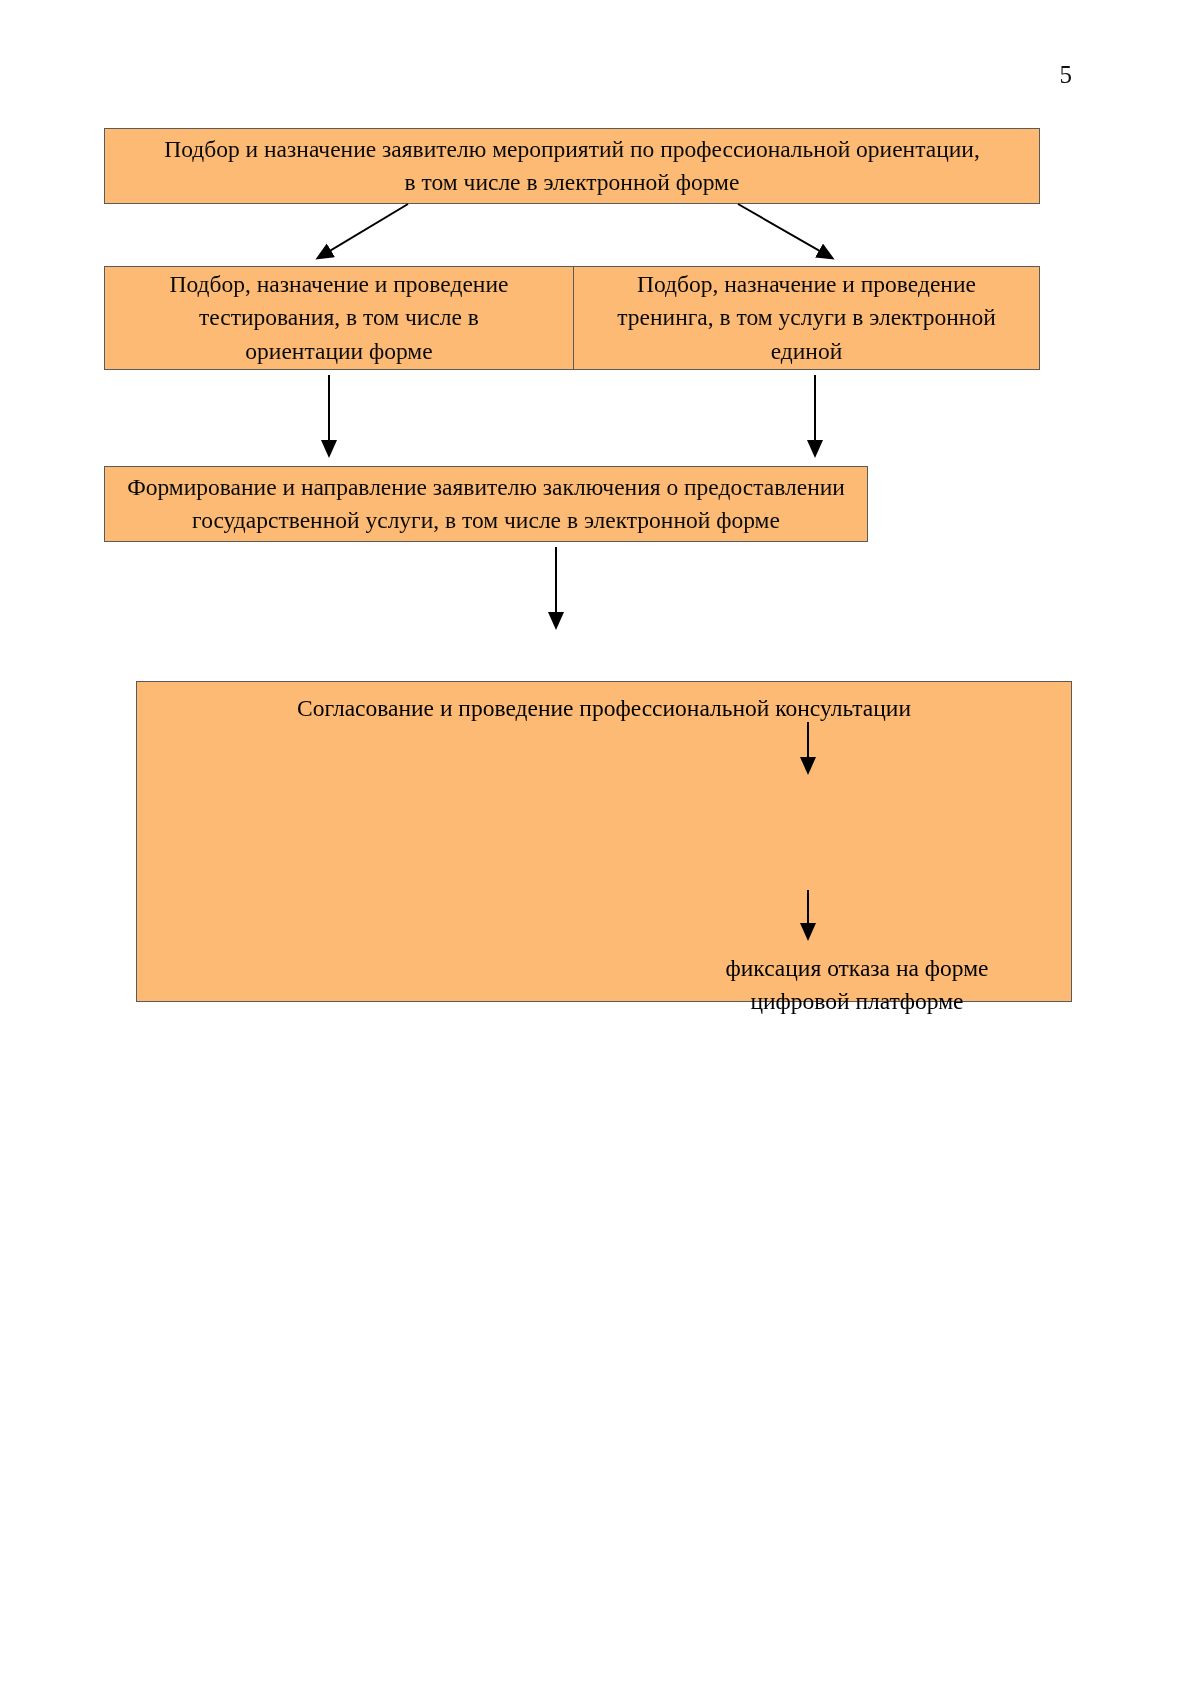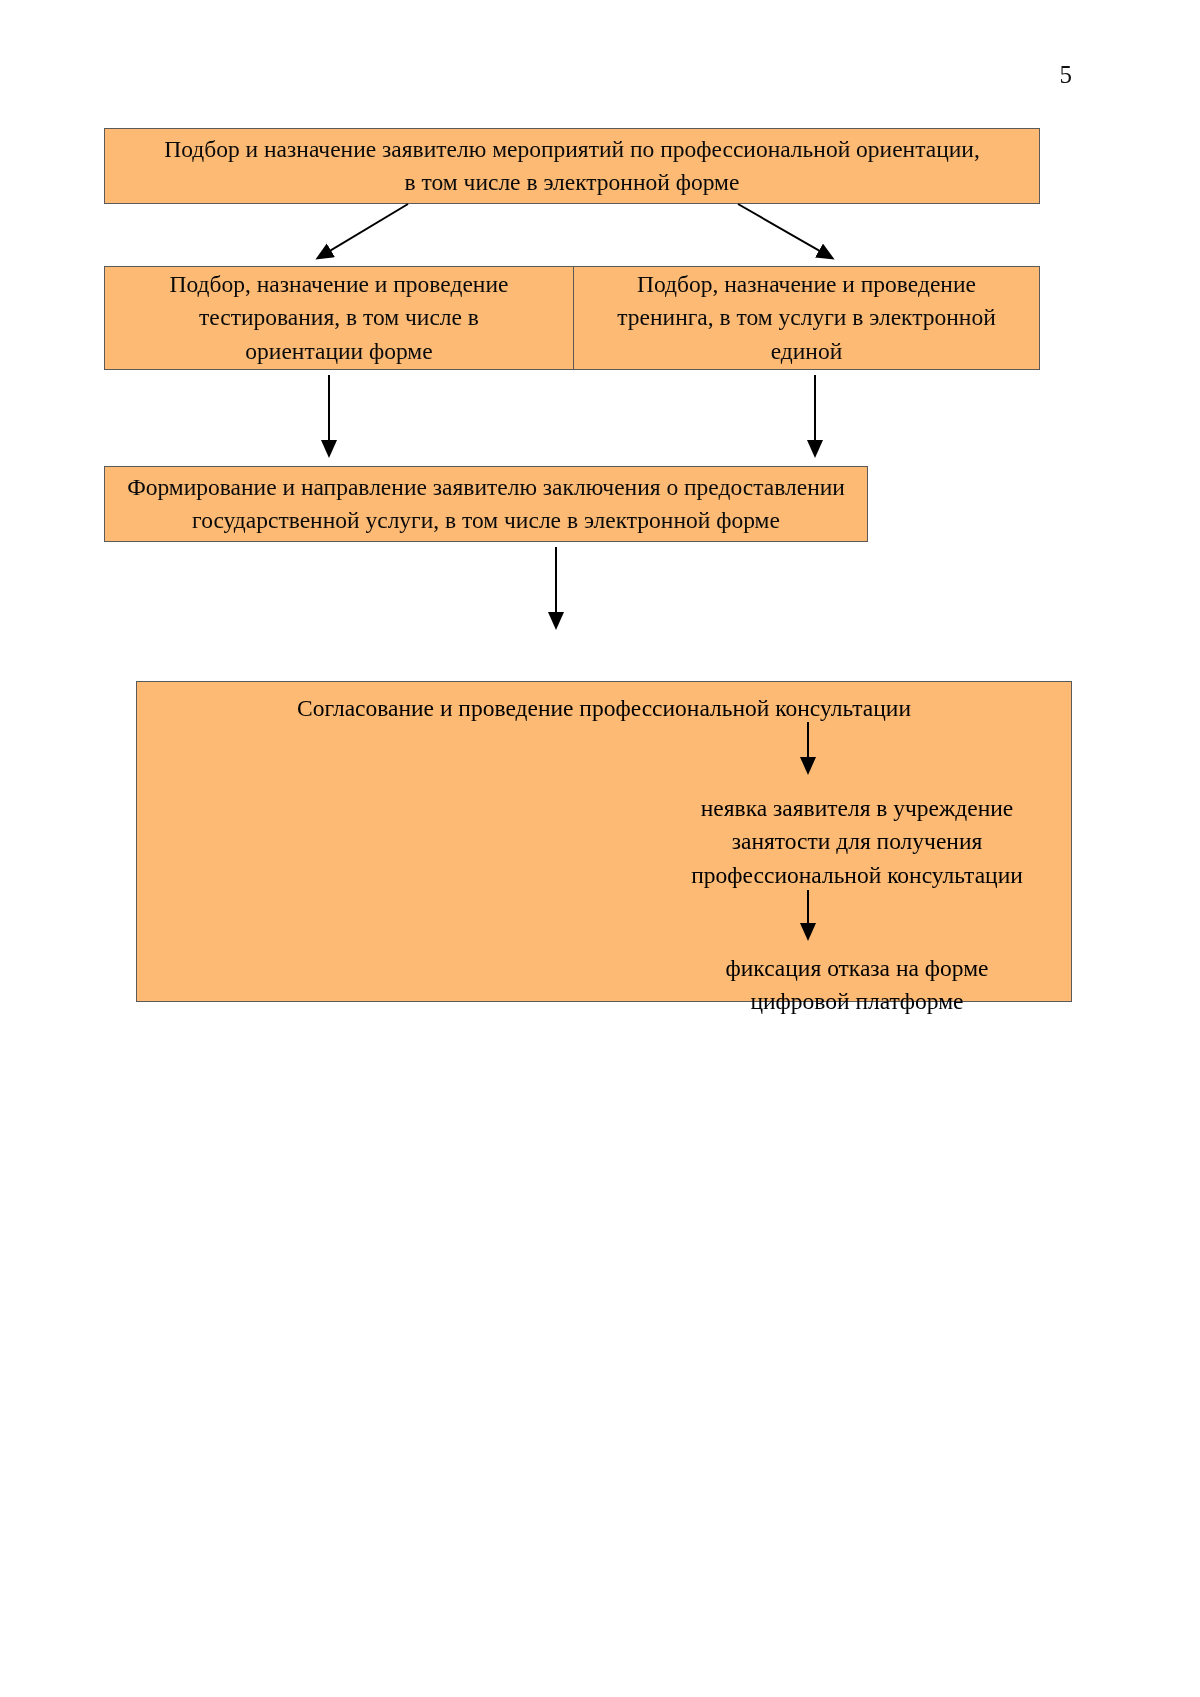--- a/index.html
+++ b/index.html
@@ -155,25 +155,20 @@
     <div class="txt">
       <span>Формирование и направление заявителю заключения о предоставлении</span><br>
       <span>государственной услуги, в том числе в электронной форме</span>
     </div>
   </div>
 
   <div class="fbox" id="box-consultation">
 
     <div class="consult-title">Согласование и проведение профессиональной консультации</div>
 
-    <div class="consult-sub" id="consult-sub-1">
-      <span>неявка заявителя в учреждение</span><br>
-      <span>занятости для получения</span><br>
-      <span>профессиональной консультации</span>
-    </div>
 
     <div class="consult-sub" id="consult-sub-2">
       <span>фиксация отказа на форме</span><br>
       <span>цифровой платформе</span>
     </div>
   </div>
 
   <svg class="arrows" viewBox="0 0 1200 1697">
     <defs>
       <marker id="ah" markerWidth="10" markerHeight="10" refX="7.5" refY="4" orient="auto" markerUnits="strokeWidth">

